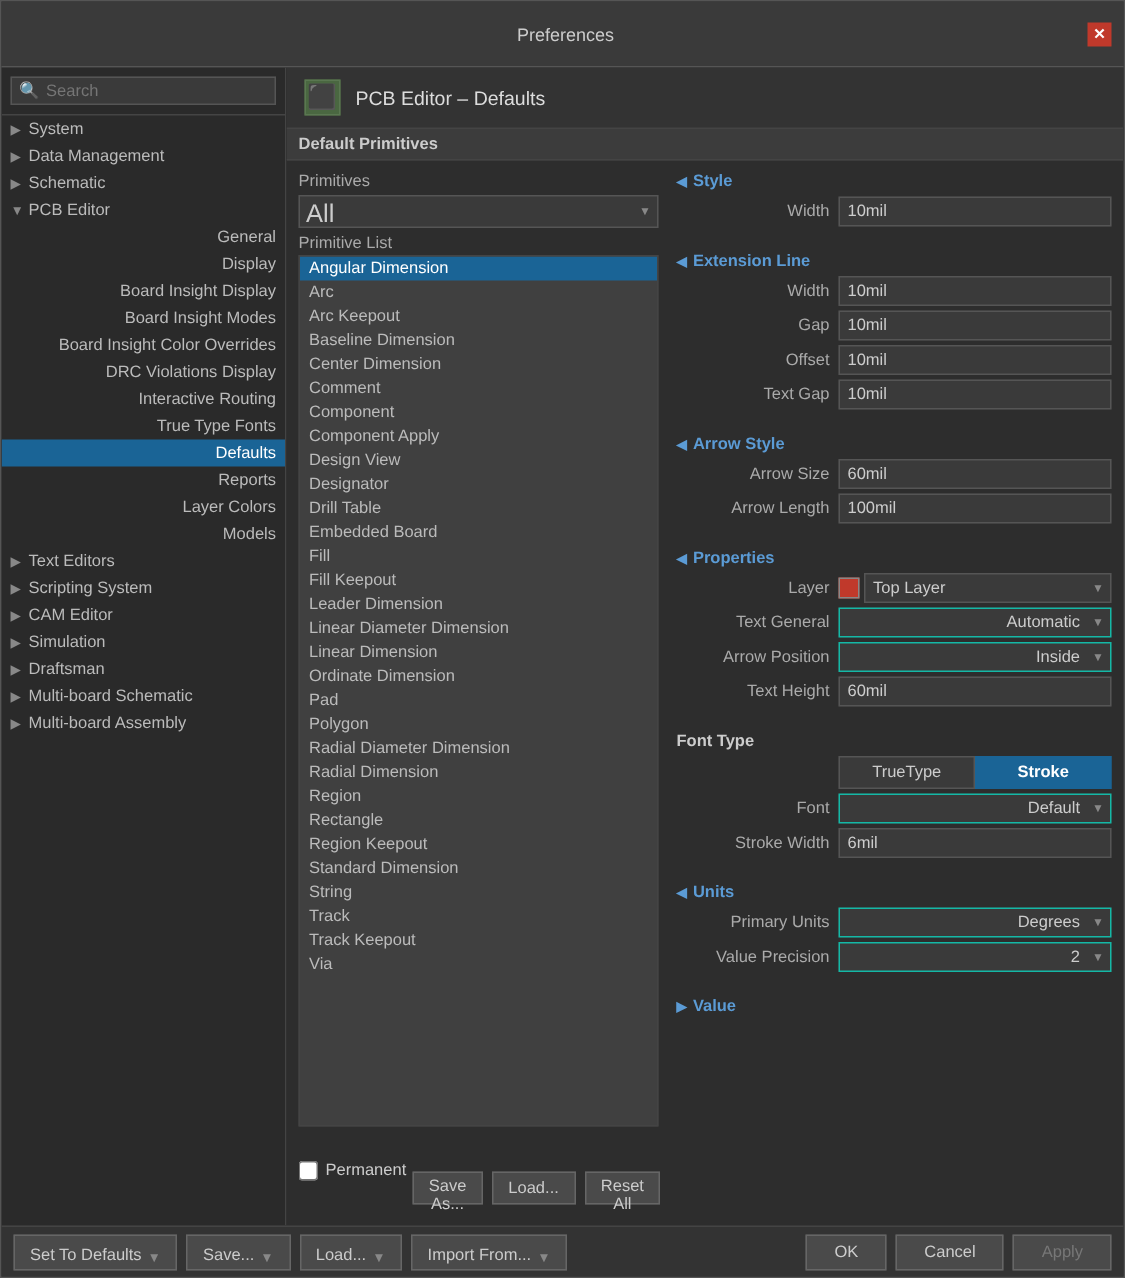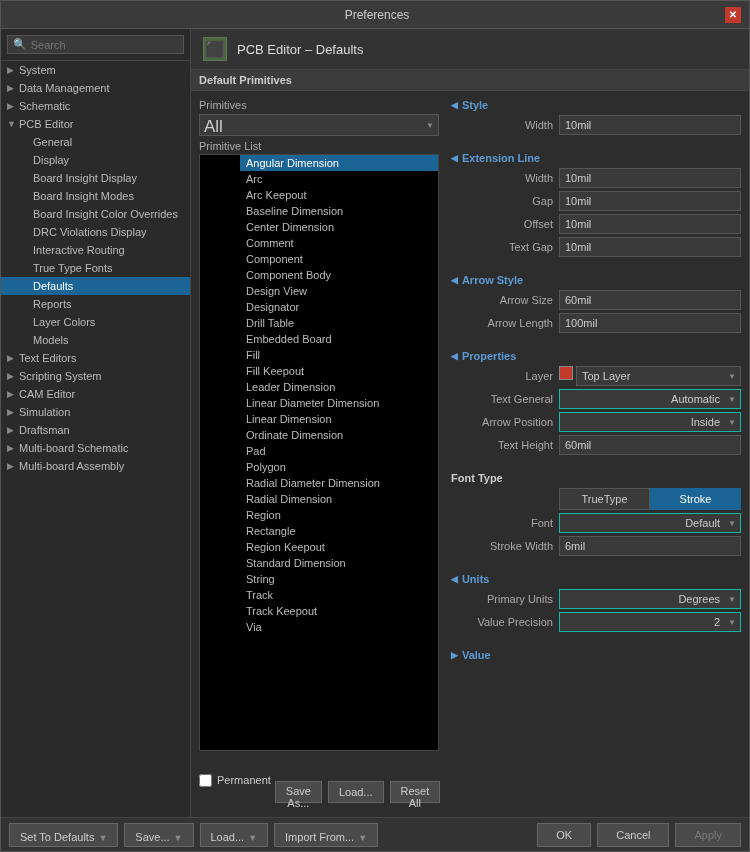--- a/index.html
+++ b/index.html
@@ -17,21 +17,21 @@
       width: 750px;
       height: 852px;
       display: flex;
       flex-direction: column;
       background: #2d2d2d;
       border: 1px solid #555;
     }
 
     .title-bar {
       background: #3a3a3a;
-      height: 28px;
+      height: 44px;
       display: flex;
       align-items: center;
       justify-content: space-between;
       padding: 0 8px;
       border-bottom: 1px solid #555;
       flex-shrink: 0;
     }
 
     .title-bar-title {
       color: #ccc;
@@ -116,20 +116,21 @@
       color: #888;
       flex-shrink: 0;
     }
 
     .tree-arrow.open::before { content: '▼'; }
     .tree-arrow.closed::before { content: '▶'; }
     .tree-arrow.empty { visibility: hidden; }
 
     .tree-child {
       padding-left: 20px;
+      justify-content: flex-end;
     }
 
     
     .right-panel {
       flex: 1;
       display: flex;
       flex-direction: column;
       background: #2d2d2d;
       overflow: hidden;
     }
@@ -214,25 +215,24 @@
     }
 
     .primitive-list-label {
       color: #aaa;
       font-size: 11px;
       margin: 4px 0 2px 0;
     }
 
     .primitive-list {
       flex: 1;
-      background: #000000;
+      background: #404040;
       border: 1px solid #444;
       overflow-y: auto;
       min-height: 500px;
-      padding-left: 40px;
     }
 
     .primitive-item {
       padding: 2px 6px;
       cursor: pointer;
       color: #bbb;
       font-size: 11px;
     }
     .primitive-item.selected { background: #1a6496; color: white; }
 
@@ -342,21 +342,21 @@
       -webkit-appearance: none;
       outline: none;
       cursor: pointer;
       text-align: right;
     }
 
     .layer-select-wrap {
       flex: 1;
       position: relative;
       display: flex;
-      align-items: flex-start;
+      align-items: center;
       text-decoration: underline;
     }
 
     .layer-color-indicator {
       width: 14px;
       height: 14px;
       background: #c0392b;
       border: 1px solid #888;
       flex-shrink: 0;
       margin-right: 3px;
@@ -407,20 +407,21 @@
       padding: 2px 6px;
       cursor: pointer;
       height: 22px;
       text-align: center;
     }
 
     .font-btn.active {
       background: #1a6496;
       color: white;
       border-color: #1a6496;
+      font-weight: bold;
     }
 
     
     .footer {
       height: 34px;
       background: #333;
       border-top: 1px solid #444;
       display: flex;
       align-items: center;
       padding: 0 8px;
@@ -621,21 +622,21 @@
           </div>
           <div class="primitive-list-label">Primitive List</div>
           <div class="primitive-list" id="primitive-list">
               <div class="primitive-item selected">Angular Dimension</div>
               <div class="primitive-item">Arc</div>
               <div class="primitive-item">Arc Keepout</div>
               <div class="primitive-item">Baseline Dimension</div>
               <div class="primitive-item">Center Dimension</div>
               <div class="primitive-item">Comment</div>
               <div class="primitive-item">Component</div>
-              <div class="primitive-item">Component Body</div>
+              <div class="primitive-item">Component Apply</div>
               <div class="primitive-item">Design View</div>
               <div class="primitive-item">Designator</div>
               <div class="primitive-item">Drill Table</div>
               <div class="primitive-item">Embedded Board</div>
               <div class="primitive-item">Fill</div>
               <div class="primitive-item">Fill Keepout</div>
               <div class="primitive-item">Leader Dimension</div>
               <div class="primitive-item">Linear Diameter Dimension</div>
               <div class="primitive-item">Linear Dimension</div>
               <div class="primitive-item">Ordinate Dimension</div>

